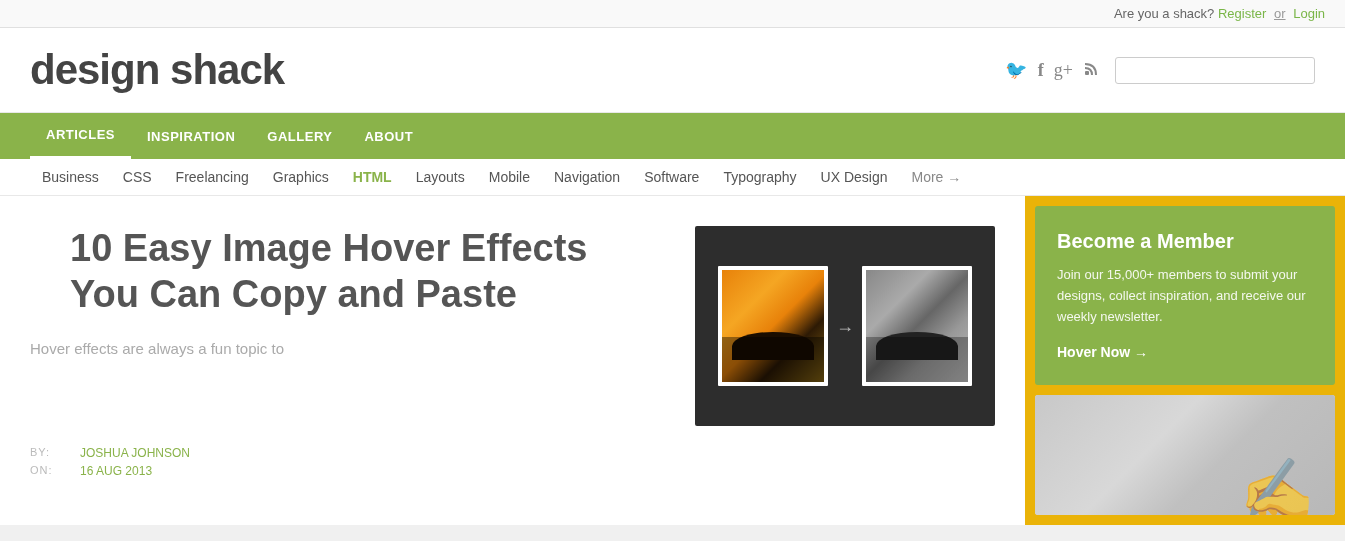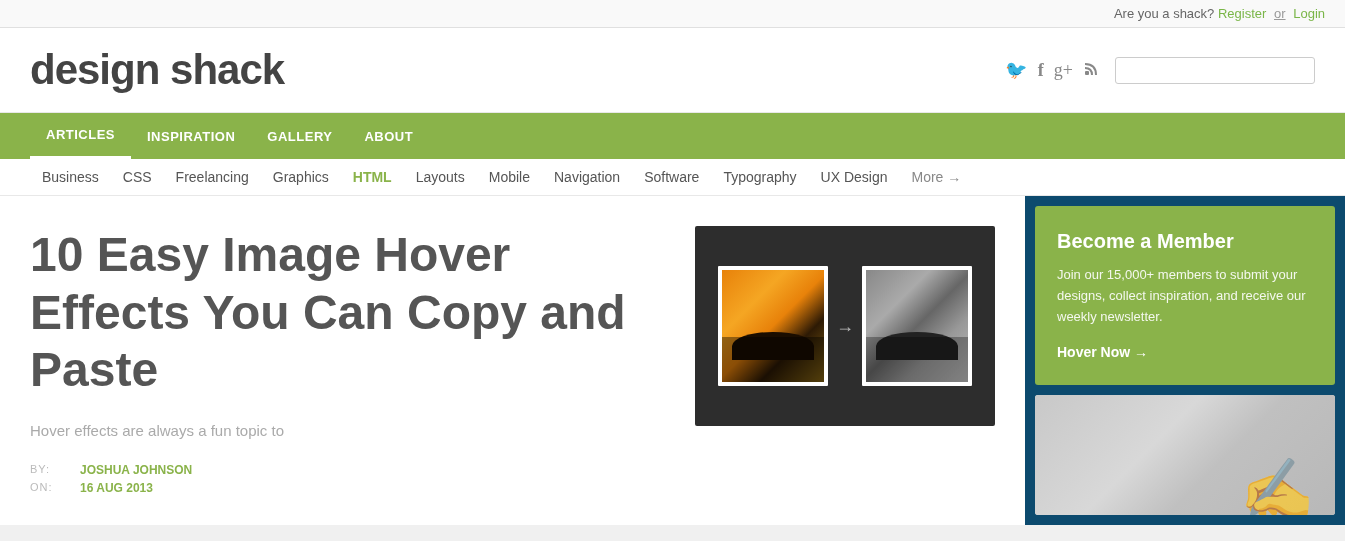--- a/index.html
+++ b/index.html
@@ -125,25 +125,26 @@
       padding: 30px 30px 20px 30px;
       gap: 30px;
       align-items: flex-start;
     }
 
     .article-text {
       flex: 1;
     }
 
     .article-title {
-      font-size: 48px;
+      font-size: 38px;
       font-weight: bold;
       color: #555;
       line-height: 1.2;
       margin-bottom: 20px;
+      margin-left: 40px;
     }
 
     .article-excerpt {
       font-size: 15px;
       color: #aaa;
       line-height: 1.6;
     }
 
     
     .article-image-container {
@@ -253,32 +254,32 @@
     .meta-label {
       color: #bbb;
       font-size: 11px;
       letter-spacing: 1px;
       text-transform: uppercase;
       min-width: 30px;
     }
 
     .meta-value {
       color: #8ab34a;
-      font-weight: bold;
+      font-weight: normal;
       font-size: 12px;
     }
 
     
     .sidebar {
       width: 320px;
       min-width: 320px;
       display: flex;
       flex-direction: column;
       gap: 0;
-      background: #0c4a6e;
+      background: #eab308;
       padding: 10px;
     }
 
     .member-box {
       background: #8ab34a;
       border-radius: 3px;
       padding: 24px 22px;
       color: #fff;
       margin-bottom: 10px;
     }

